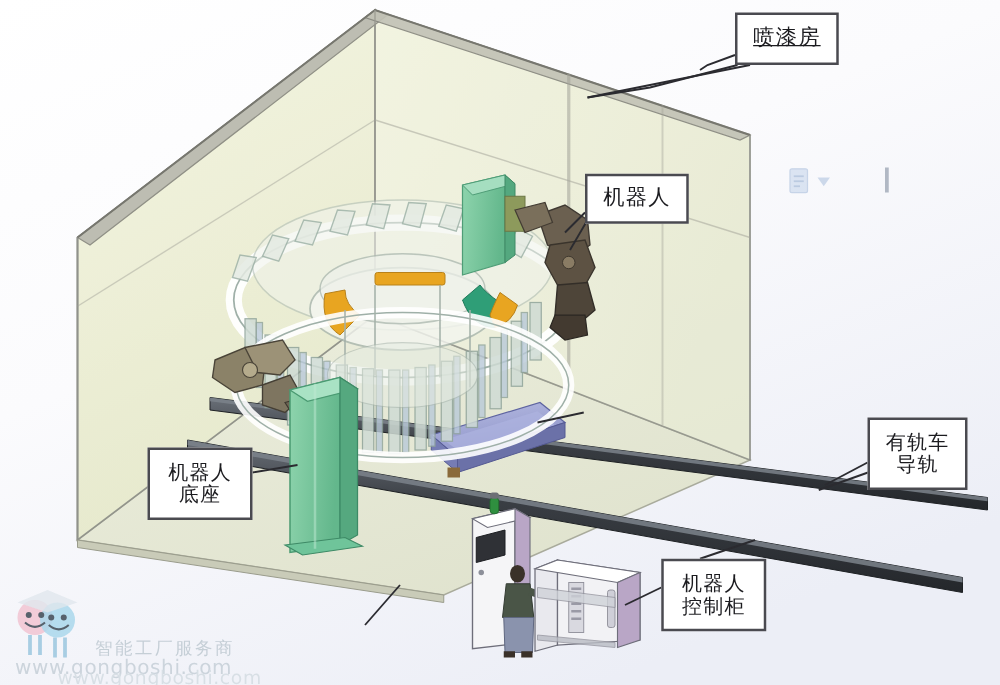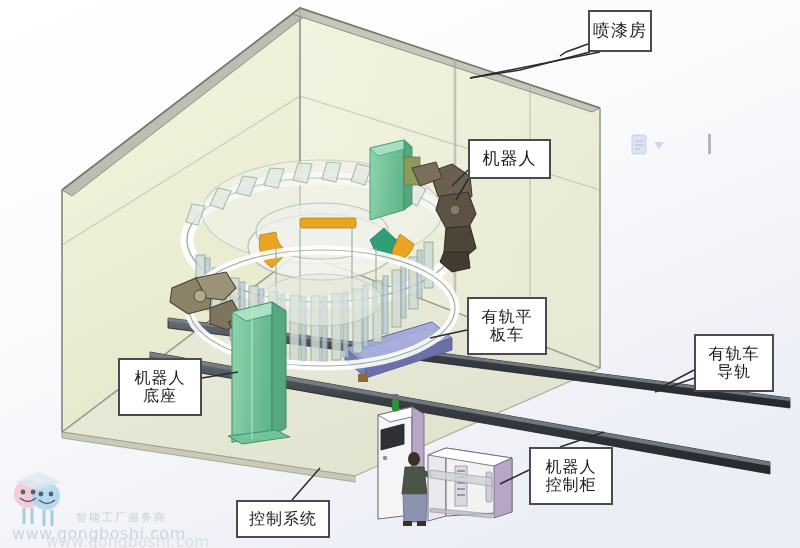--- a/index.html
+++ b/index.html
@@ -30,21 +30,21 @@
     flex-direction:column;
     align-items:center;
     justify-content:center;
     padding:4px 9px;
     box-sizing:border-box;
     z-index:40;
     font-family:"DejaVu Sans","Liberation Sans",sans-serif;
   }
   .callout .ln{display:block;white-space:nowrap;}
 
-  #cal-booth{left:588px;top:10px;width:64px;height:42px;}
+  #cal-booth{left:588px;top:10px;width:83px;height:42px;text-decoration:underline;}
   #cal-robot{left:468px;top:139px;width:83px;height:40px;}
   #cal-flat{left:467px;top:297px;width:80px;height:58px;font-size:16px;}
   #cal-rail{left:694px;top:334px;width:80px;height:58px;font-size:16px;text-align:center;}
   #cal-base{left:118px;top:358px;width:84px;height:58px;font-size:16px;}
   #cal-ctrl{left:236px;top:500px;width:94px;height:38px;font-size:16px;}
   #cal-cab{left:529px;top:447px;width:84px;height:58px;font-size:16px;}
 
   
   #wm{
     position:absolute;left:6px;top:462px;width:230px;height:84px;
@@ -52,21 +52,21 @@
   }
   #wm .wm-txt{
     position:absolute;left:64px;top:14px;
     font-size:31px;font-weight:bold;color:#b9c3cc;
     letter-spacing:5px;
     font-family:"DejaVu Sans","Liberation Sans",sans-serif;
     text-shadow:0 1px 0 rgba(255,255,255,.6);
   }
   #wm .wm-sub{
     position:absolute;left:70px;top:48px;
-    font-size:11px;color:#c2ccd4;letter-spacing:2px;
+    font-size:14px;color:#c2ccd4;letter-spacing:2px;
   }
   #wm .wm-url{
     position:absolute;left:6px;top:62px;
     font-size:16px;color:#c9d2da;letter-spacing:.5px;
     font-family:"DejaVu Sans","Liberation Sans",sans-serif;
   }
   #wm .wm-url2{
     position:absolute;left:40px;top:71px;
     font-size:15px;color:#d6dee4;letter-spacing:.5px;
   }
@@ -324,38 +324,31 @@
   </svg>
 
   <div class="callout" id="cal-booth">
     <span class="ln">喷漆房</span>
   </div>
 
   <div class="callout" id="cal-robot">
     <span class="ln">机器人</span>
   </div>
 
-  <div class="callout" id="cal-flat">
-    <span class="ln">有轨平</span>
-    <span class="ln">板车</span>
-  </div>
 
   <div class="callout" id="cal-rail">
     <span class="ln">有轨车</span>
     <span class="ln">导轨</span>
   </div>
 
   <div class="callout" id="cal-base">
     <span class="ln">机器人</span>
     <span class="ln">底座</span>
   </div>
 
-  <div class="callout" id="cal-ctrl">
-    <span class="ln">控制系统</span>
-  </div>
 
   <div class="callout" id="cal-cab">
     <span class="ln">机器人</span>
     <span class="ln">控制柜</span>
   </div>
 
   <svg id="docicon" width="46" height="24" viewBox="0 0 46 24">
     <rect x="2" y="2" width="14" height="19" rx="1.5" fill="#c3d3ea" stroke="#9fb6d8" stroke-width="1"></rect>
     <g stroke="#8aa6cc" stroke-width="1.4">
       <line x1="5" y1="8" x2="13" y2="8"></line>

